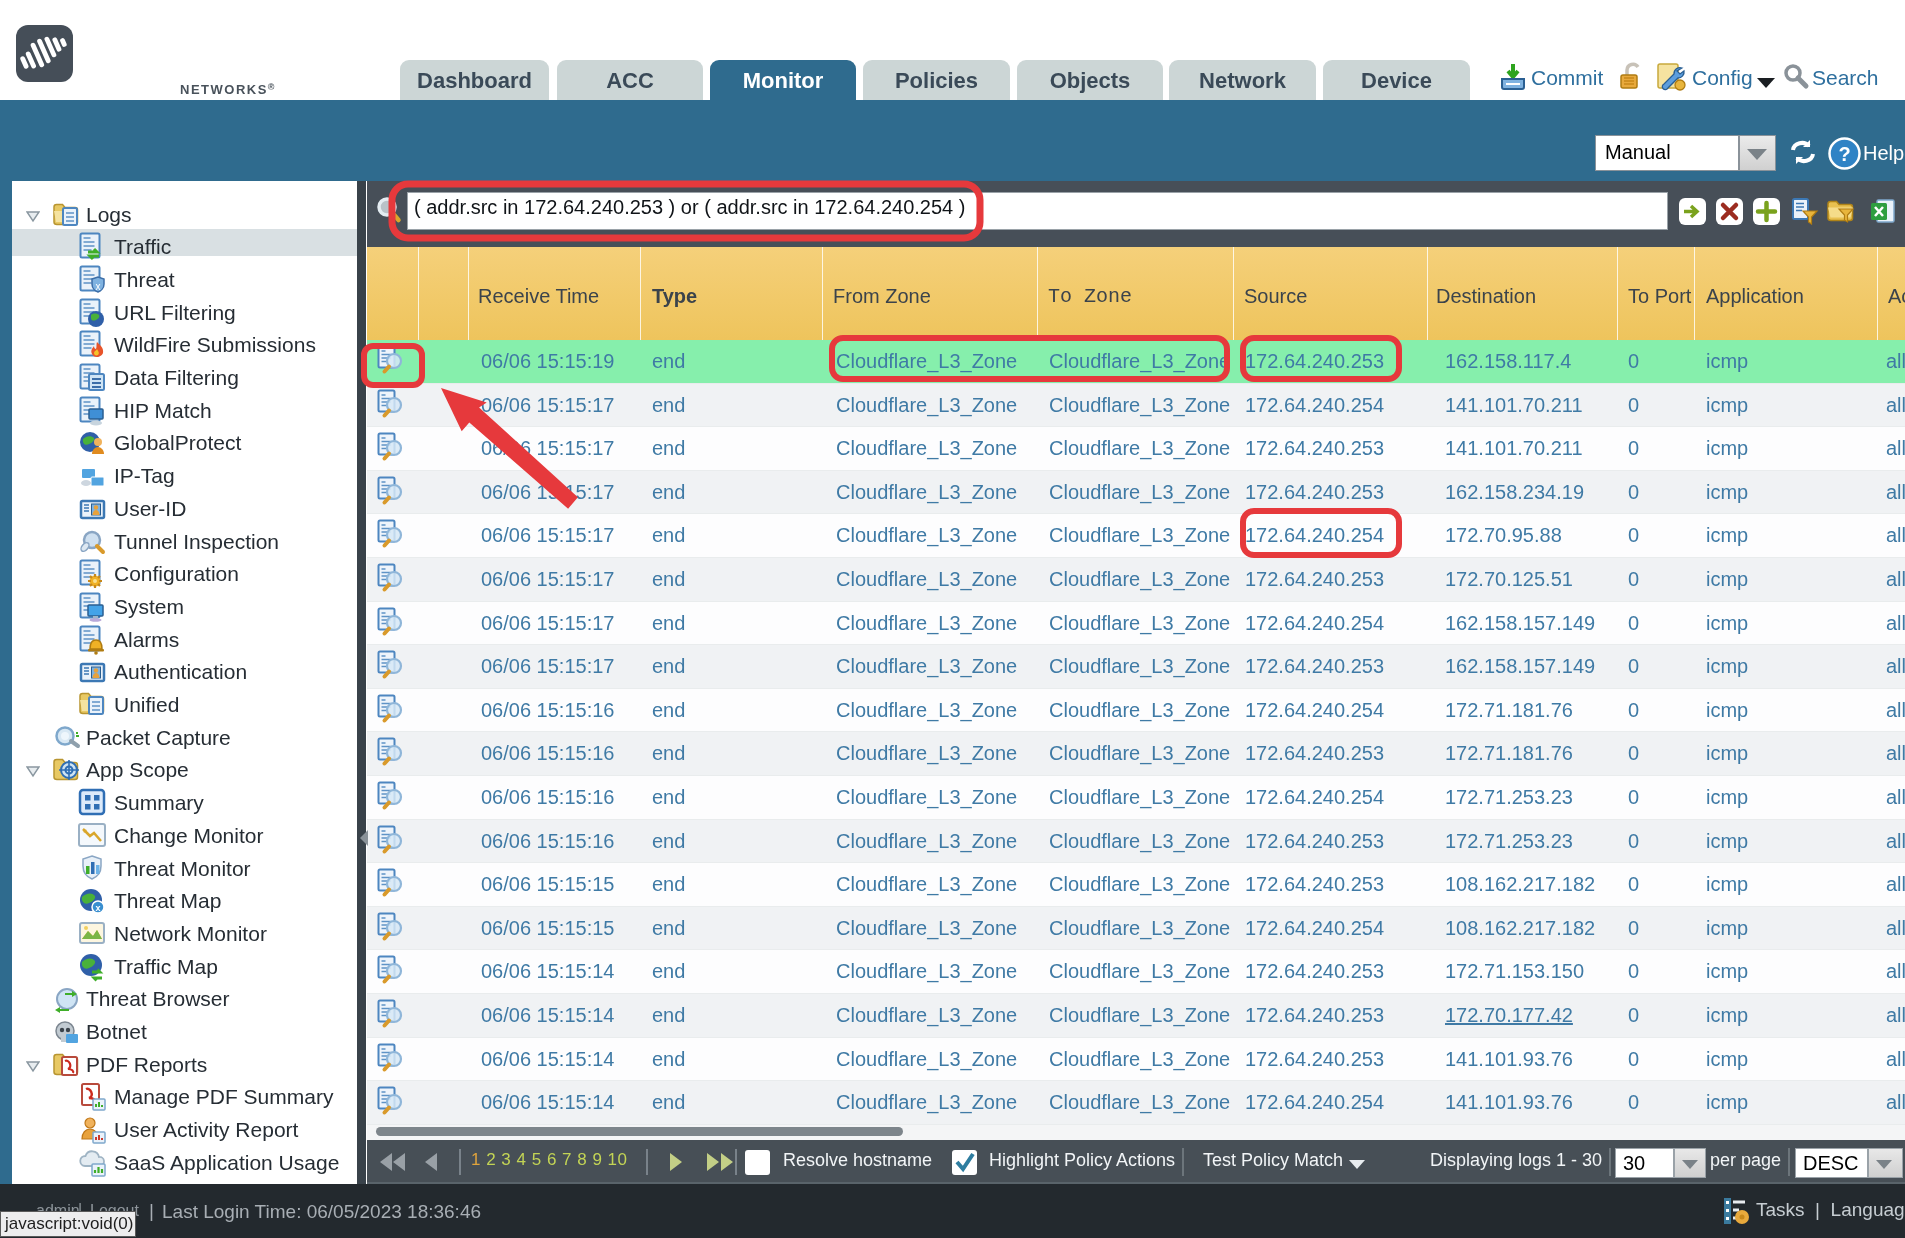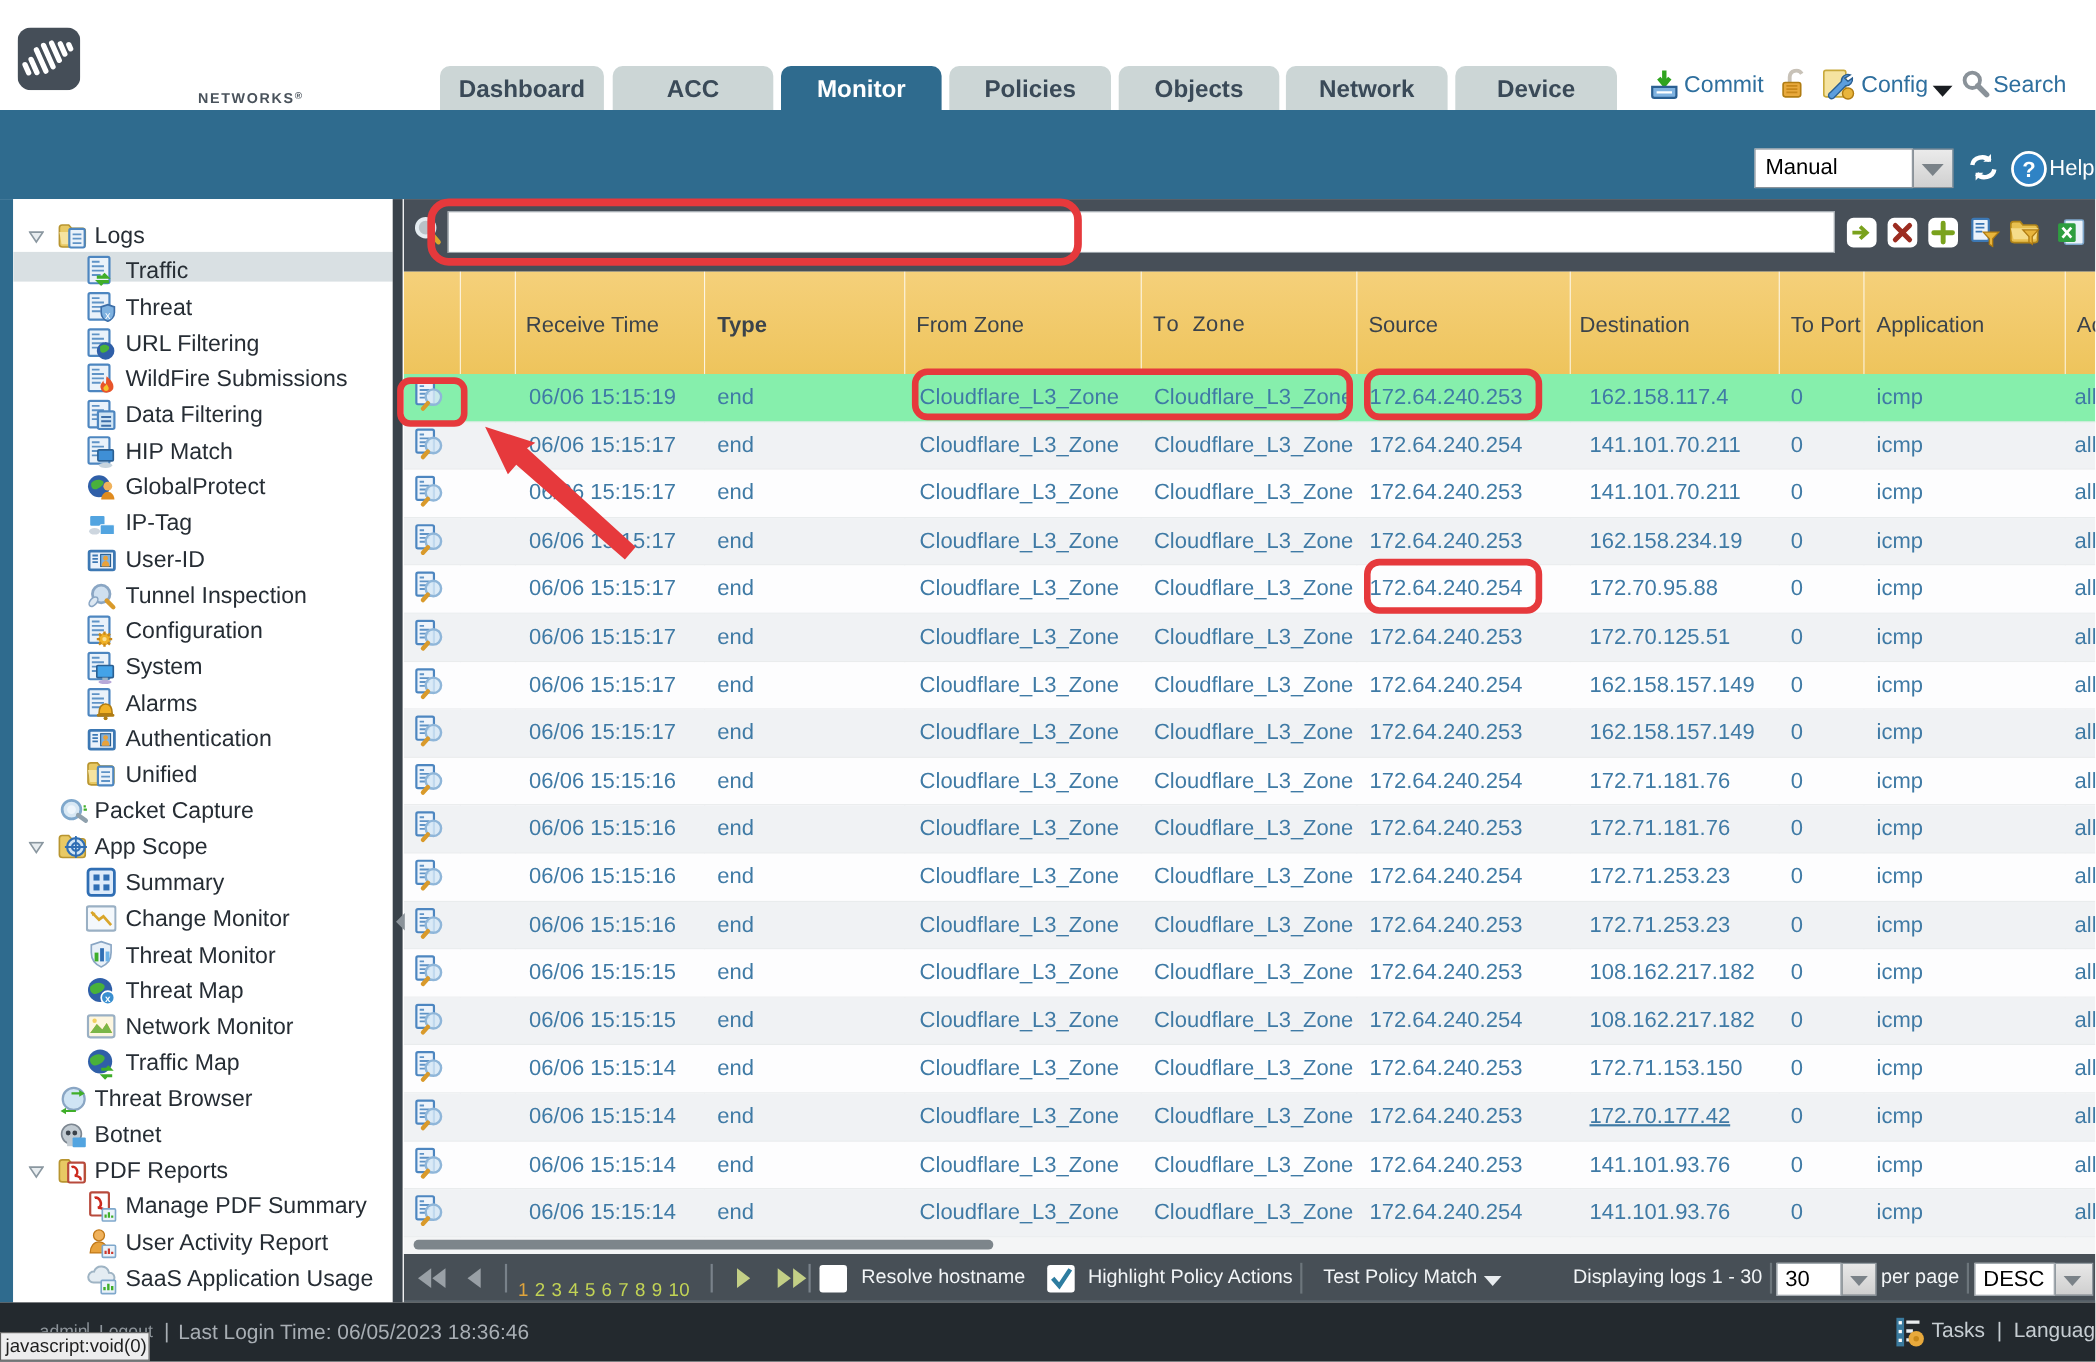--- a/index.html
+++ b/index.html
@@ -374,20 +374,21 @@
 </div>
 <div id="sideb"></div>
 <div style="position:absolute;left:360px;top:830px;width:0;height:0;border-top:8px solid transparent;border-bottom:8px solid transparent;border-right:8px solid #8a9299;z-index:5;"></div>
 <div id="content">
   <div id="fbar">
       <span style="position:absolute;left:7px;top:14px;"><svg width="30" height="32" viewBox="0 0 30 32">
           <circle cx="13" cy="12" r="8" fill="#dfe8ee" fill-opacity="0.75" stroke="#e4ecf1" stroke-width="3.5"></circle>
           <path d="M18.5 18l6 7" stroke="#d9a62b" stroke-width="4.5" stroke-linecap="round"></path>
         </svg></span>
       <div style="position:absolute;left:40px;top:11px;width:1261px;height:38px;background:#fff;border:1px solid #9aa2a8;box-sizing:border-box;"></div>
+      <span style="position:absolute;left:47px;top:15px;font-size:20px;color:#101418;">( addr.src in 172.64.240.253 ) or ( addr.src in 172.64.240.254 )</span>
       <div style="position:absolute;left:1312px;top:17px;width:27px;height:27px;background:#fff;border-radius:6px;"><svg width="27" height="27" viewBox="0 0 27 27">
           <path d="M5 13.5h12M12 8l6 5.5-6 5.5" stroke="#7aa21d" stroke-width="3.5" fill="none"></path>
         </svg></div>
       <div style="position:absolute;left:1349px;top:17px;width:27px;height:27px;background:#fff;border-radius:6px;"><svg width="27" height="27" viewBox="0 0 27 27">
           <path d="M7 7l13 13M20 7L7 20" stroke="#9c2c20" stroke-width="4.5" stroke-linecap="round"></path>
         </svg></div>
       <div style="position:absolute;left:1386px;top:17px;width:27px;height:27px;background:#fff;border-radius:6px;"><svg width="27" height="27" viewBox="0 0 27 27">
           <path d="M13.5 5v17M5 13.5h17" stroke="#7aa21d" stroke-width="4.5" stroke-linecap="round"></path>
         </svg></div>
       <span style="position:absolute;left:1424px;top:16px;"><svg width="28" height="28" viewBox="0 0 28 28">
@@ -744,21 +745,21 @@
       <span class="tc" style="left:1519px">allow</span>
     </div>
   <div style="position:absolute;left:9px;top:964.5px;"></div>
   <div style="position:absolute;left:0;top:943.8px;width:1538px;height:15.2px;background:#f4f5f6;"></div>
   <div style="position:absolute;left:9px;top:946px;width:527px;height:9px;background:#7d858b;border-radius:5px;"></div>
   <div id="pag">
       <div style="position:absolute;left:13px;top:13px;width:0;height:0;border-top:9px solid transparent;border-bottom:9px solid transparent;border-right:12px solid #99a0a6;"></div>
       <div style="position:absolute;left:26px;top:13px;width:0;height:0;border-top:9px solid transparent;border-bottom:9px solid transparent;border-right:12px solid #99a0a6;"></div>
       <div style="position:absolute;left:58px;top:13px;width:0;height:0;border-top:9px solid transparent;border-bottom:9px solid transparent;border-right:12px solid #99a0a6;"></div>
       <div style="position:absolute;left:92px;top:9px;width:2px;height:26px;background:#79828a;"></div>
-      <span style="position:absolute;left:104px;top:10px;font-size:17px;letter-spacing:0.5px;color:#c3d455;margin-top:13px;"><span style="color:#e0a43c;">1</span> 2 3 4 5 6 7 8 9 10</span>
+      <span style="position:absolute;left:104px;top:10px;font-size:17px;letter-spacing:0.5px;color:#c3d455;"><span style="color:#e0a43c;">1</span> 2 3 4 5 6 7 8 9 10</span>
       <div style="position:absolute;left:279px;top:9px;width:2px;height:26px;background:#79828a;"></div>
       <div style="position:absolute;left:303px;top:13px;width:0;height:0;border-top:9px solid transparent;border-bottom:9px solid transparent;border-left:12px solid #c3cf86;"></div>
       <div style="position:absolute;left:340px;top:13px;width:0;height:0;border-top:9px solid transparent;border-bottom:9px solid transparent;border-left:12px solid #c3cf86;"></div>
       <div style="position:absolute;left:354px;top:13px;width:0;height:0;border-top:9px solid transparent;border-bottom:9px solid transparent;border-left:12px solid #c3cf86;"></div>
       <div style="position:absolute;left:368px;top:9px;width:2px;height:26px;background:#79828a;"></div>
       <span style="position:absolute;left:377px;top:9px;"><svg width="27" height="27" viewBox="0 0 27 27">
           <rect x="1" y="1" width="25" height="25" rx="3" fill="#fff"></rect>
         </svg></span>
       <span class="pt" style="left:416px;">Resolve hostname</span>
       <span style="position:absolute;left:584px;top:9px;"><svg width="27" height="27" viewBox="0 0 27 27">

